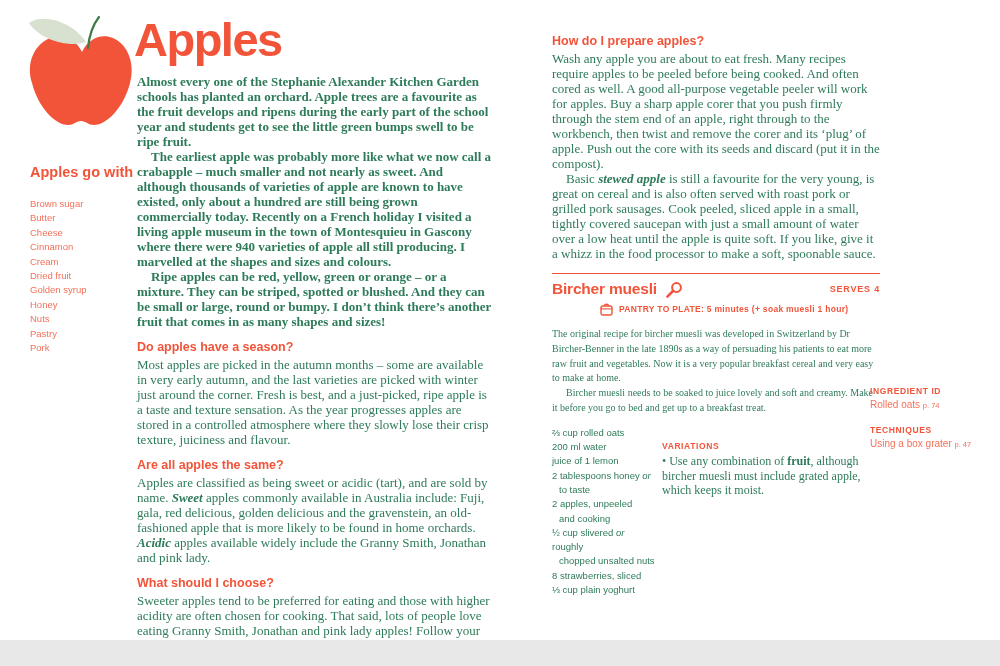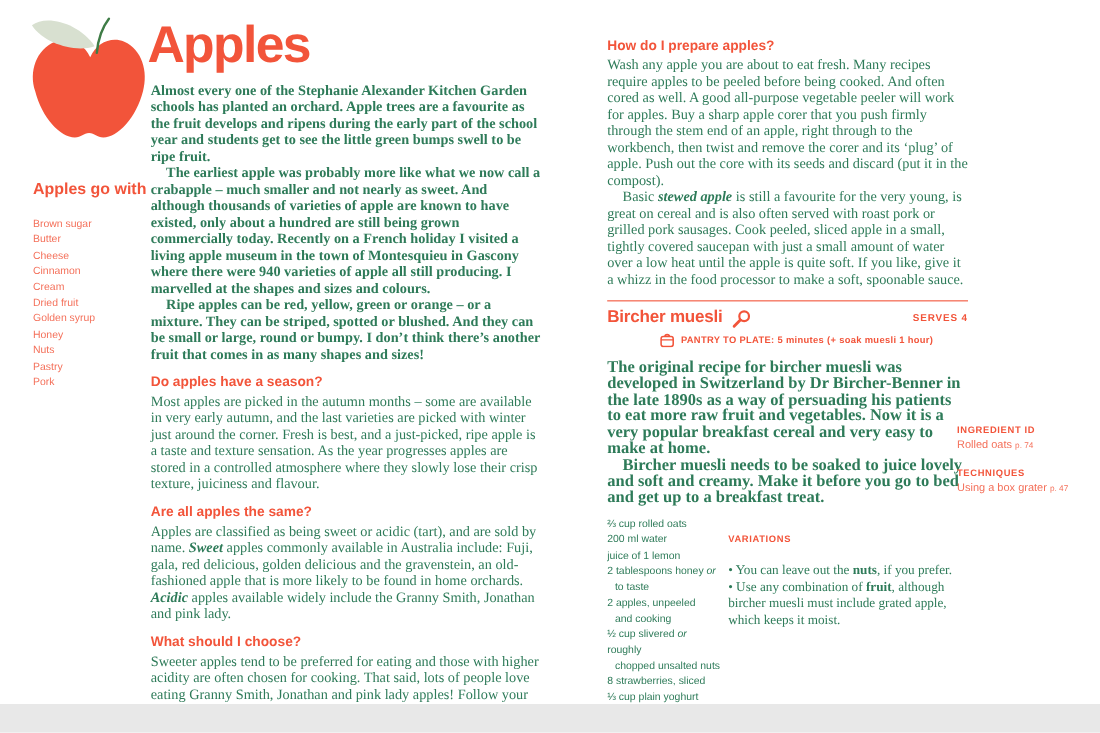--- a/index.html
+++ b/index.html
@@ -54,34 +54,34 @@
   .recipe-serves{
     margin-left:auto;font-family:"Liberation Sans",sans-serif;font-weight:bold;
     font-size:9px;letter-spacing:0.8px;color:var(--accent);
   }
   .pantry-row{display:flex;align-items:center;gap:6px;margin-top:3px;padding-left:48px;}
   .pantry-text{
     font-family:"Liberation Sans",sans-serif;font-weight:bold;
     font-size:8.5px;letter-spacing:0.3px;color:var(--accent);
   }
   .recipe-lead{margin-top:11px;}
-  .recipe-lead .body-p{font-weight:bold;font-size:15px;line-height:14.8px;}
+  .recipe-lead .body-p{font-weight:normal;font-size:10px;line-height:14.8px;}
   .recipe-cols{display:flex;margin-top:10px;}
   .ingredients{width:104px;flex:none;}
   .ingredient-line{
     font-family:"Liberation Sans",sans-serif;font-size:9.5px;
     line-height:14.3px;color:var(--green);
   }
   .ingredient-line.cont{padding-left:7px;}
   .method{width:218px;margin-left:6px;}
   .method .body-p{font-size:12px;line-height:14.8px;}
   .variations-heading{
     font-family:"Liberation Sans",sans-serif;font-weight:bold;
     font-size:8.5px;letter-spacing:0.6px;color:var(--accent);
-    margin-top:15px;margin-bottom:16px;
+    margin-top:15px;margin-bottom:3px;
   }
   
   .margin-notes{position:absolute;left:870px;top:386px;width:125px;}
   .note-heading{
     font-family:"Liberation Sans",sans-serif;font-weight:bold;
     font-size:8.5px;letter-spacing:0.6px;color:var(--accent);
   }
   .note-text{
     font-family:"Liberation Sans",sans-serif;font-size:10px;
     color:var(--accent-light);margin-top:3px;
@@ -188,21 +188,20 @@
         <div class="ingredient-line cont">to taste</div>
         <div class="ingredient-line">2 apples, unpeeled</div>
         <div class="ingredient-line cont">and cooking</div>
         <div class="ingredient-line">½ cup slivered <i>or</i> roughly</div>
         <div class="ingredient-line cont">chopped unsalted nuts</div>
         <div class="ingredient-line">8 strawberries, sliced</div>
         <div class="ingredient-line">⅓ cup plain yoghurt</div>
       </div>
       <div class="method">
         <div class="variations-heading">VARIATIONS</div>
-        <p class="body-p">• You can leave out the <b>nuts</b>, if you prefer.</p>
         <p class="body-p">• Use any combination of <b>fruit</b>, although bircher muesli must include grated apple, which keeps it moist.</p>
       </div>
     </div>
   </div>
 
   <div class="margin-notes">
     <div class="note-block">
       <div class="note-heading">INGREDIENT ID</div>
       <div class="note-text"><span>Rolled oats</span> <span class="note-page">p. 74</span></div>
     </div>

